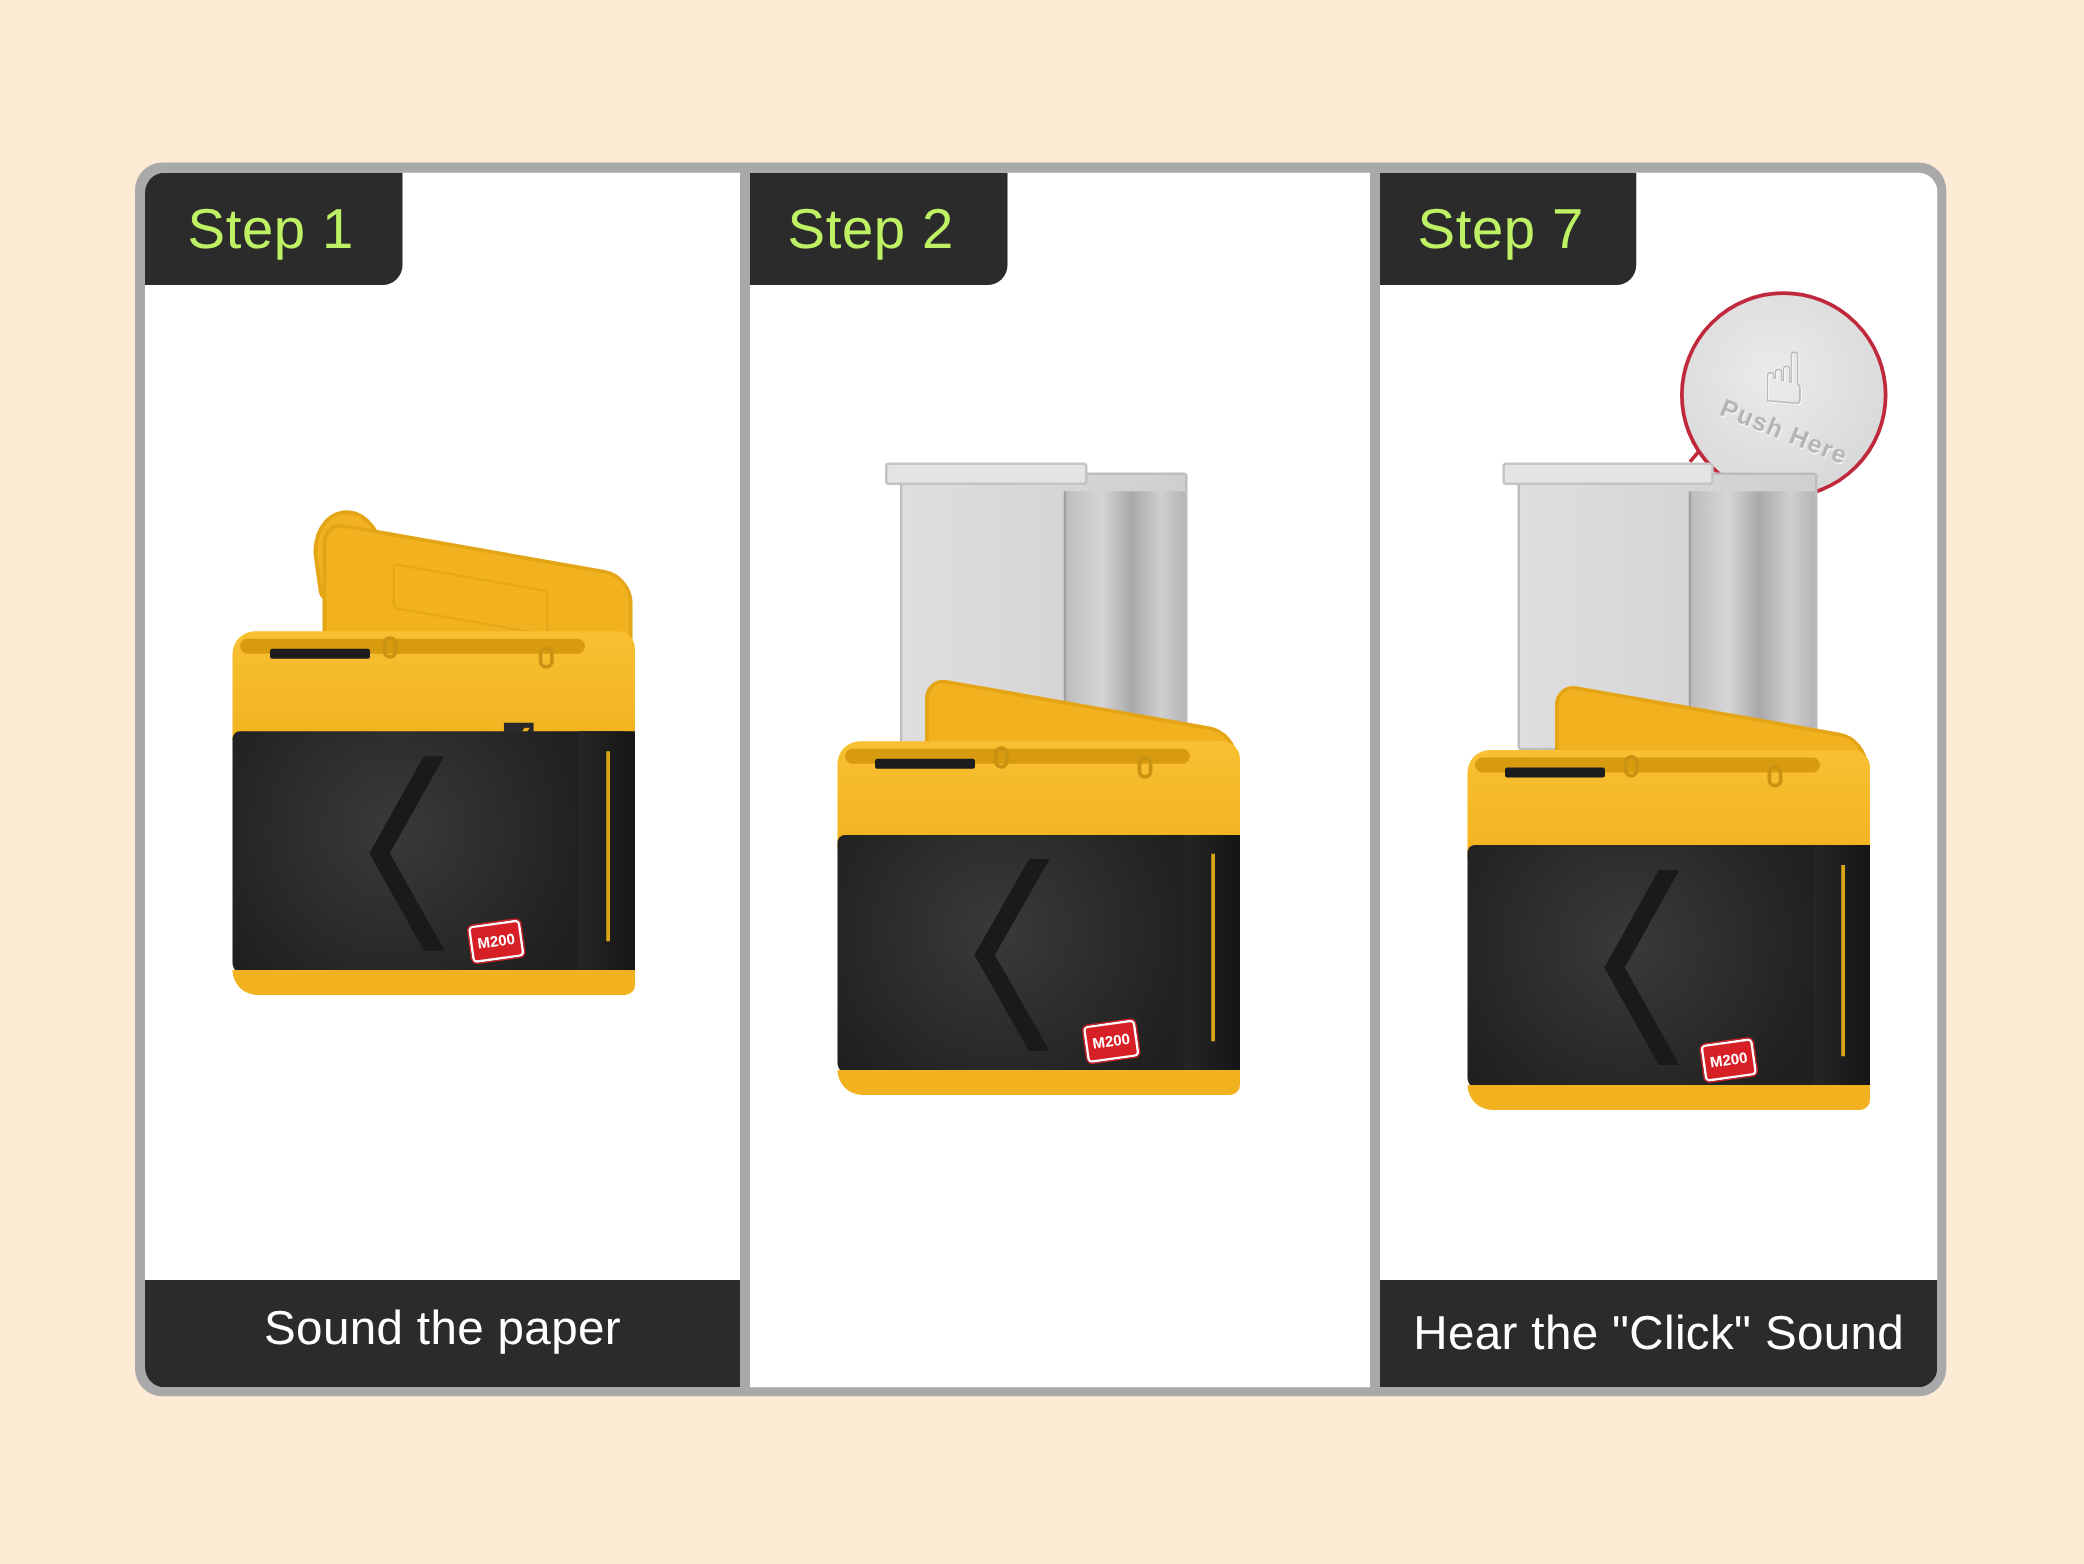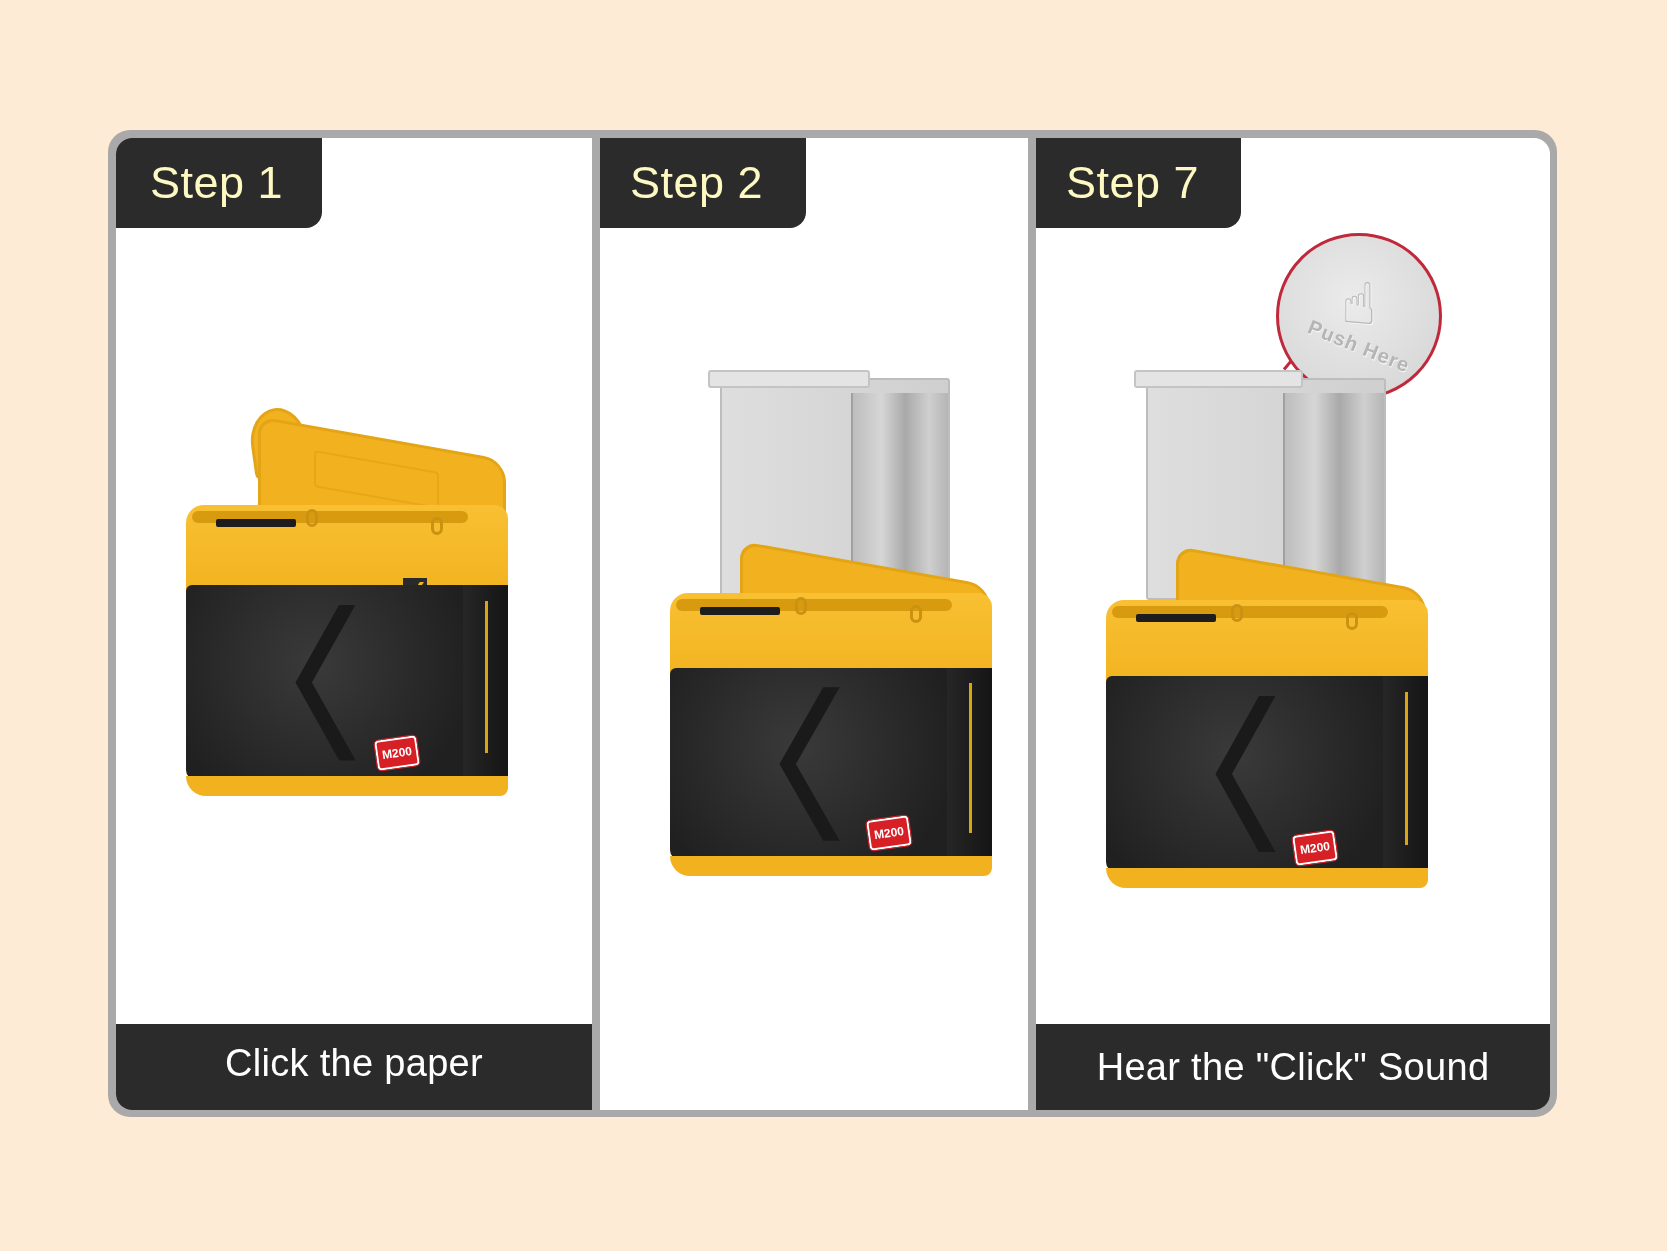--- a/index.html
+++ b/index.html
@@ -20,25 +20,25 @@
   .panels {
     position: relative; width: 100%; height: 100%;
     display: flex; gap: 8px;
     border-radius: 16px; overflow: hidden;
   }
   .panel {
     position: relative; background: #ffffff; height: 100%;
     overflow: hidden;
   }
   .panel.p1 { width: 476px; }
-  .panel.p2 { width: 428px; }
+  .panel.p2 { width: 496px; }
   .panel.p3 { flex: 1; }
   .step-tab {
     position: absolute; left: 0; top: 0; height: 90px;
-    background: #2b2b2b; color: #fef9c3;
+    background: #2b2b2b; color: #bef264;
     border-bottom-right-radius: 16px;
     font-size: 45px; font-weight: 400;
     display: flex; align-items: center;
     box-sizing: border-box; padding-left: 34px;
     letter-spacing: 0.5px;
   }
   .p1 .step-tab { width: 206px; }
   .p2 .step-tab { width: 206px; padding-left: 30px; }
   .p3 .step-tab { width: 205px; padding-left: 30px; }
   .caption-bar {
@@ -167,21 +167,21 @@
         <div class="body-black" style="left:70px;top:447px;width:322px;height:195px;">
           <div class="chevron"></div>
           <div class="side"></div>
           <div class="side-line"></div>
         </div>
         <div class="base" style="left:70px;top:638px;width:322px;height:20px;"></div>
         <div class="model-badge" style="left:260px;top:600px;">M200</div>
       </div>
 
       <div class="caption-bar">
-        <span>Click the paper</span>
+        <span>Sound the paper</span>
       </div>
     </div>
 
     <div class="panel p2">
       <div class="step-tab">Step 2</div>
 
       <div class="printer" style="left:0;top:0;width:472px;height:900px;">
         <div class="cartridge" style="left:120px;top:240px;width:230px;height:222px;">
           <div class="top-clip"></div>
           <div class="ribbon"></div>

